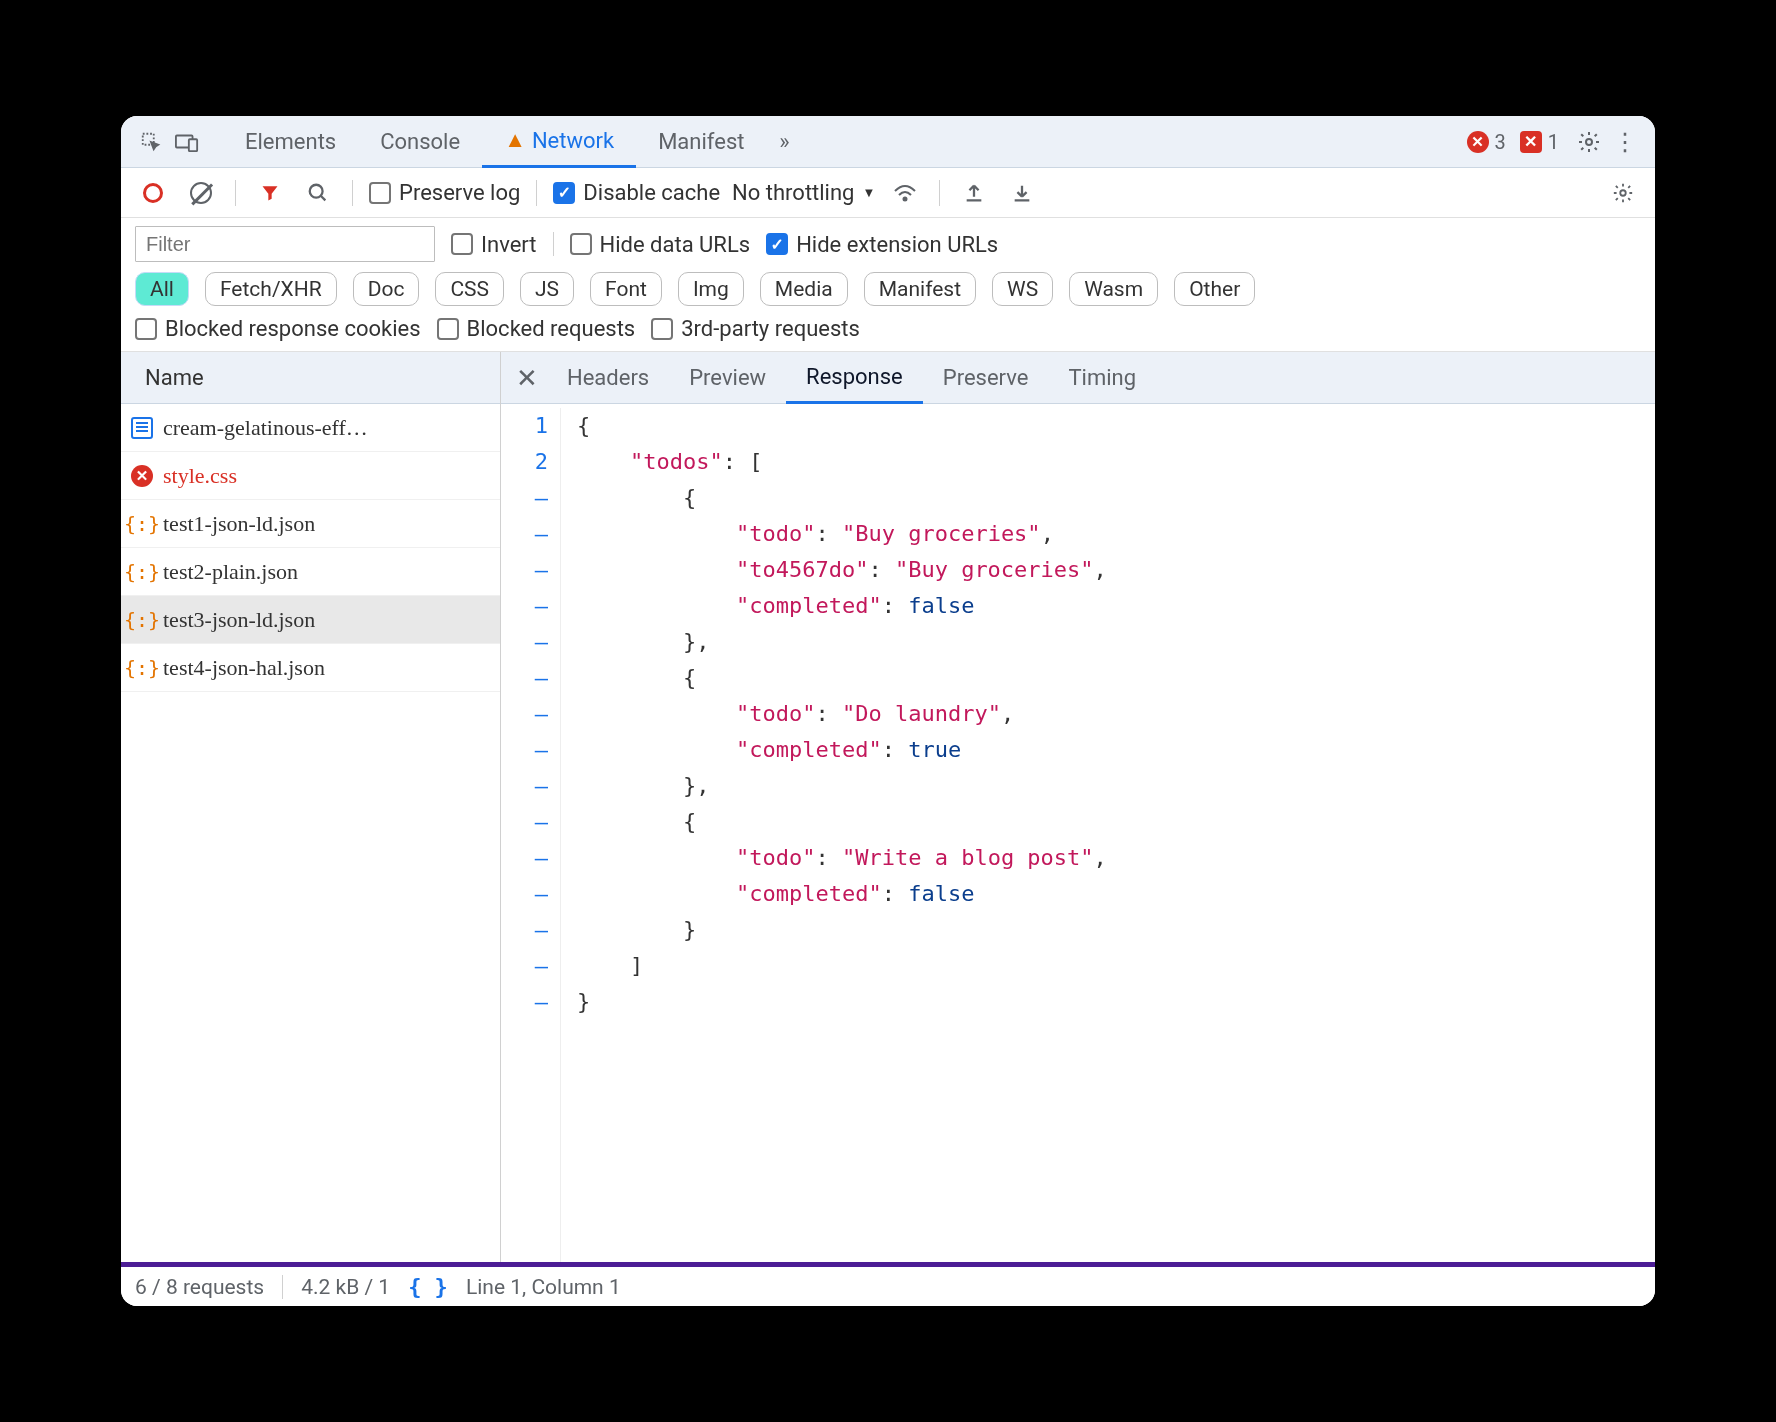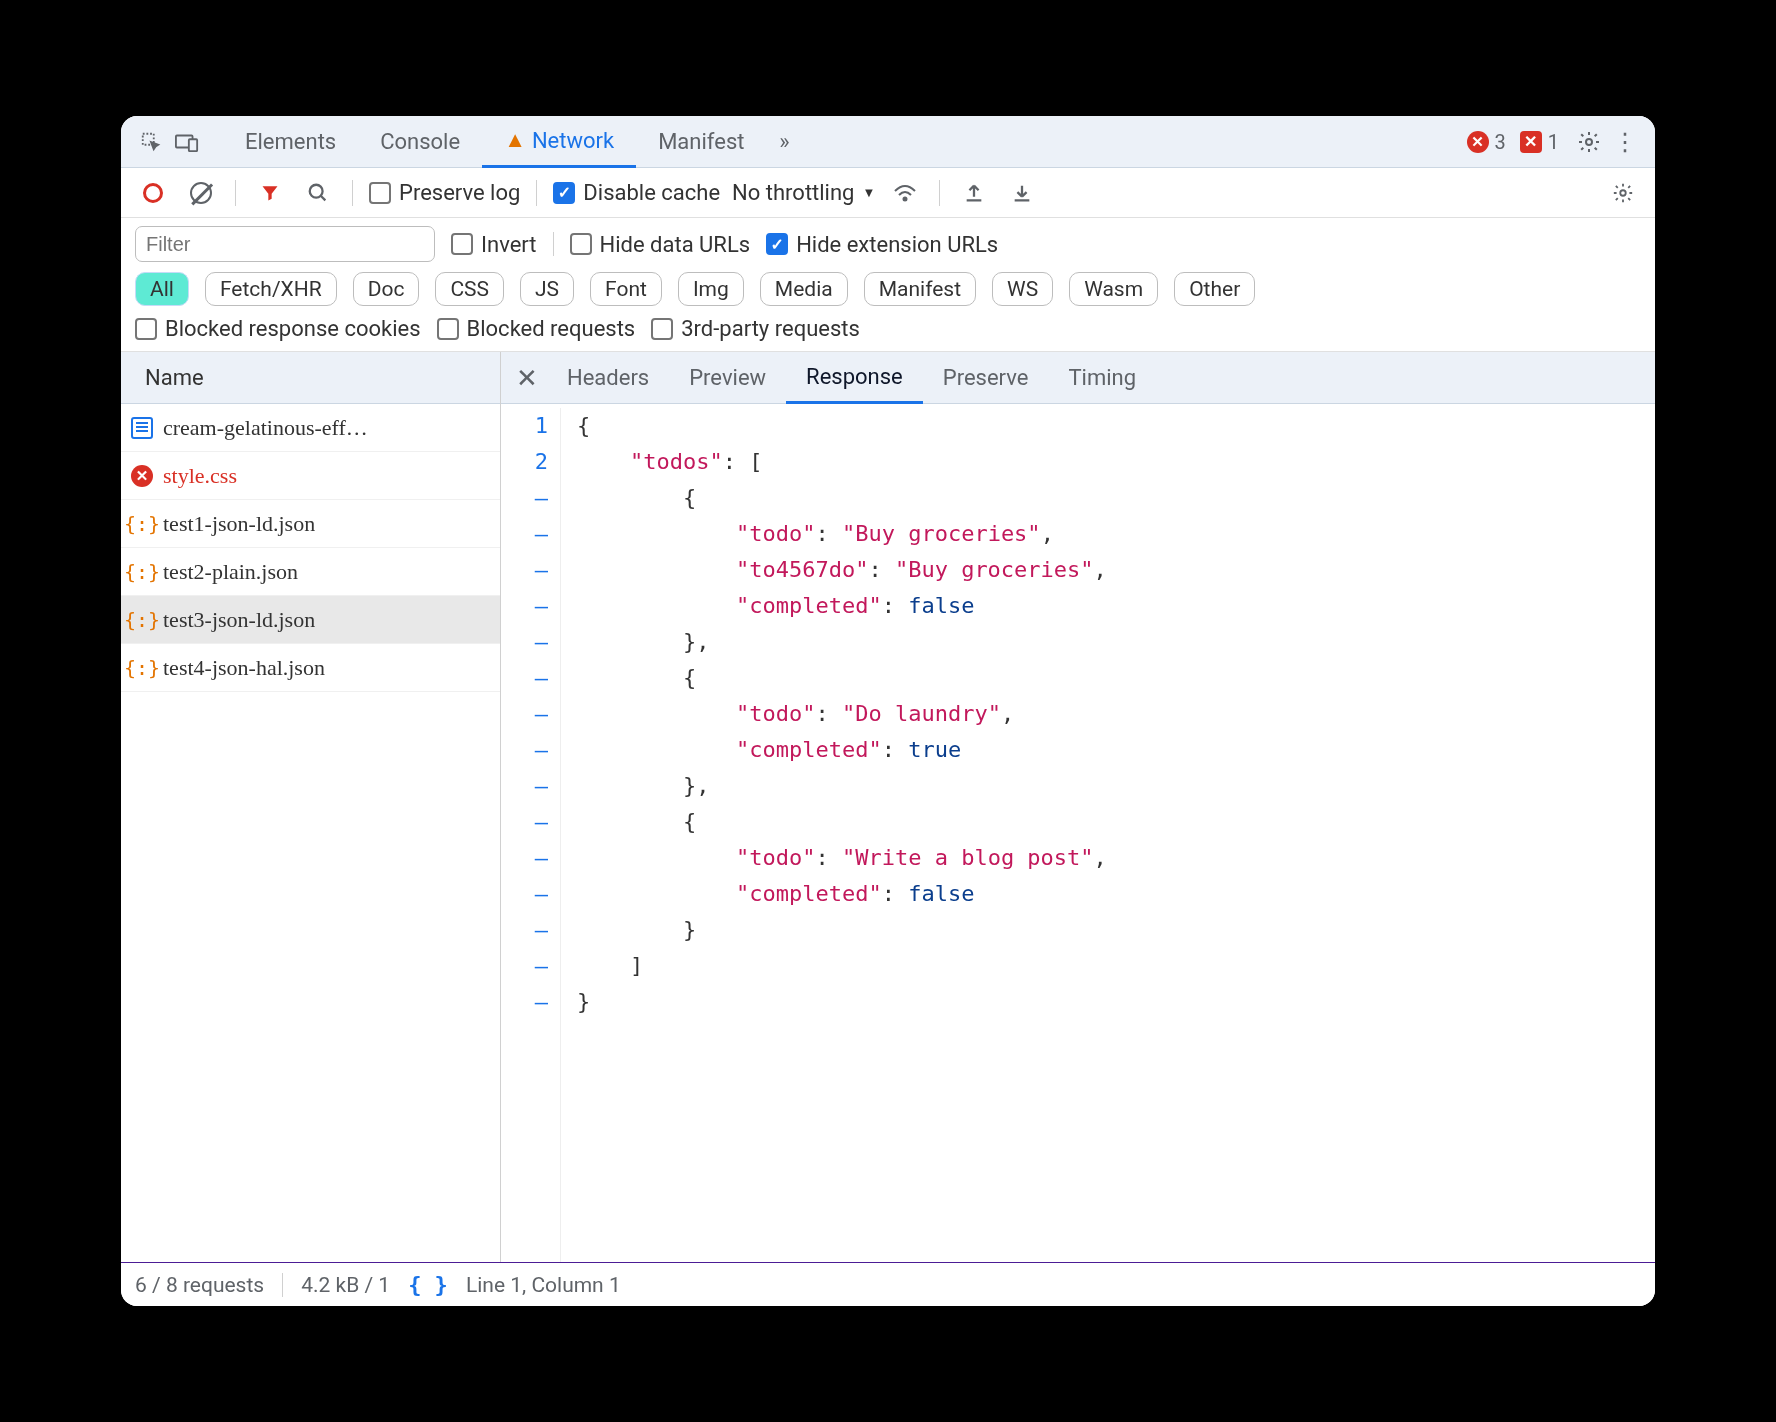--- a/index.html
+++ b/index.html
@@ -95,21 +95,21 @@
   background: #fff;
   display: flex;
   flex-direction: column;
   gap: 10px;
 }
 .filter-row { display: flex; align-items: center; gap: 16px; flex-wrap: wrap; }
 .filter-input {
   width: 300px;
   height: 36px;
   border: 1px solid #bdbdbd;
-  border-radius: 7px;
+  border-radius: 1px;
   padding: 0 10px;
   font-size: 20px;
   color: #757575;
 }
 .chip {
   padding: 4px 14px;
   border: 1px solid #bdbdbd;
   border-radius: 10px;
   font-size: 21px;
   color: #333;
@@ -196,21 +196,21 @@
 .gutter .ln.num { color: #1a73e8; }
 .gutter .ln.dash { color: #1a73e8; }
 .code-lines { padding-left: 16px; }
 .code-line { height: 36px; white-space: pre; }
 .tok-punc { color: #333; }
 .tok-key { color: #c2185b; }
 .tok-str { color: #c2185b; }
 .tok-bool { color: #0b3e8d; }
 .statusbar {
   height: 44px;
-  border-top: 1px solid #4c1d95;
+  border-top: 5px solid #4c1d95;
   display: flex;
   align-items: center;
   padding: 0 14px;
   font-size: 21px;
   color: #5f6368;
   gap: 18px;
   background: #fff;
 }
 .statusbar .vsep { width: 1px; height: 24px; background: #d0d0d0; }
 .braces-icon { color: #1a73e8; font-family: monospace; font-size: 22px; font-weight: 600; }

